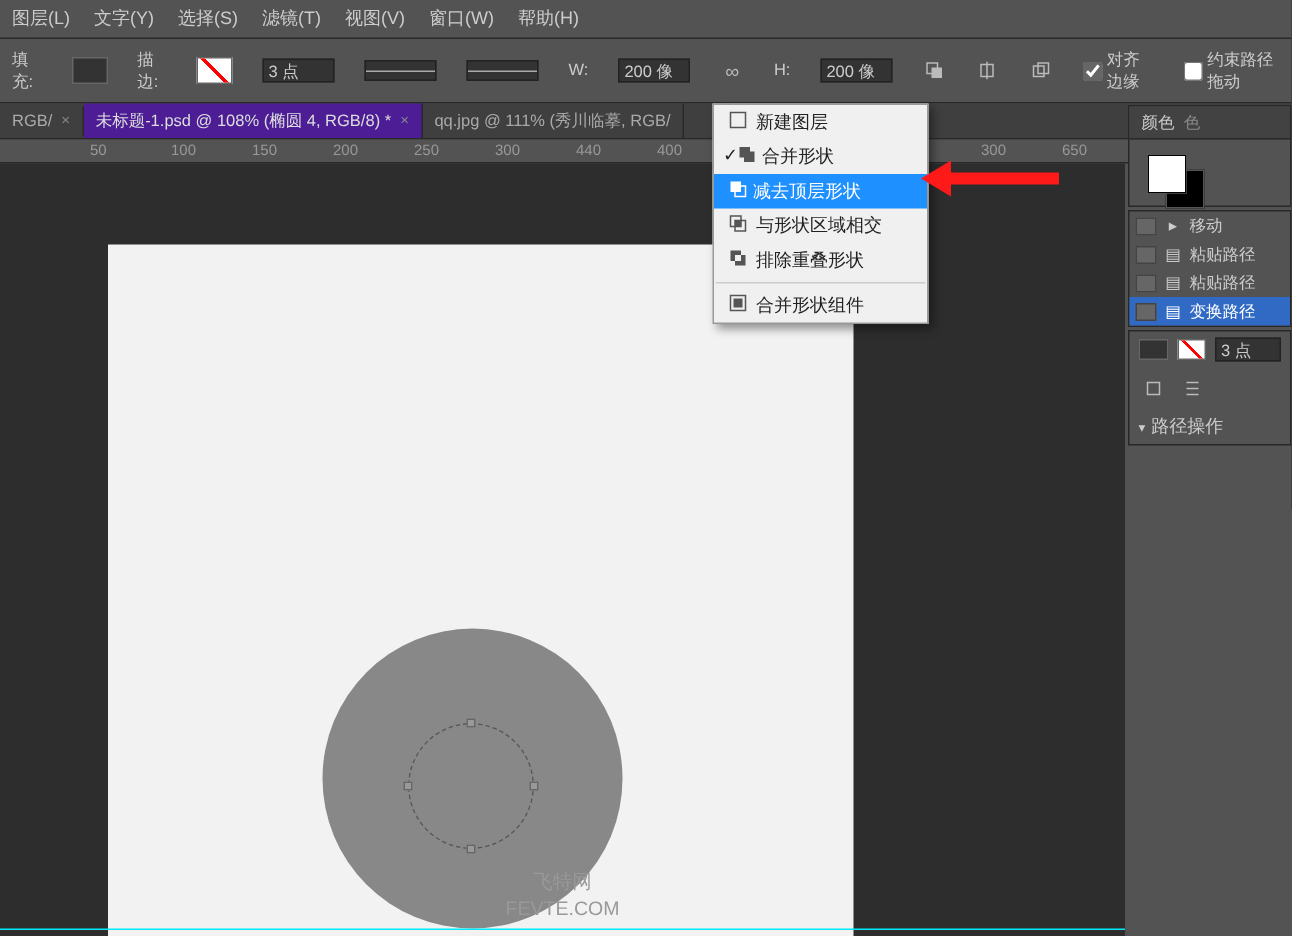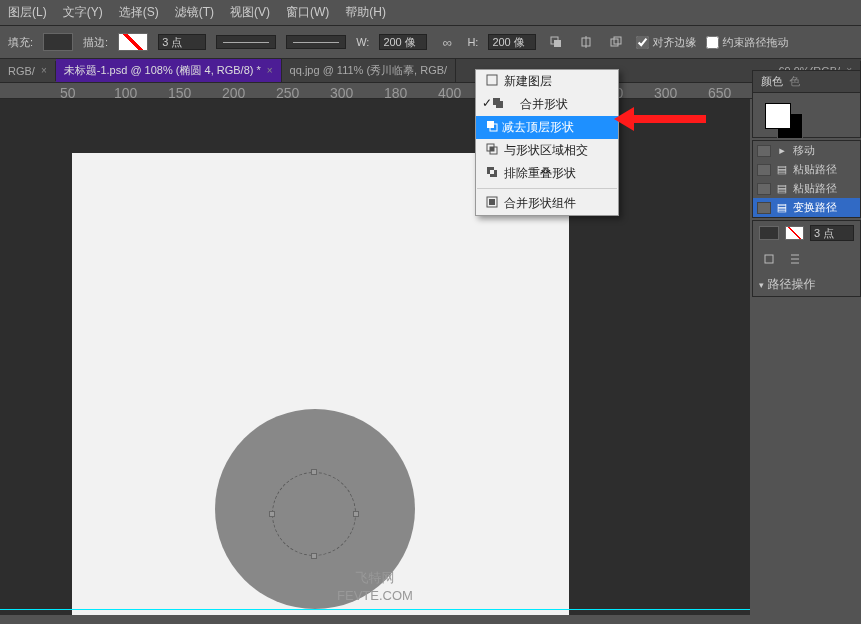--- a/index.html
+++ b/index.html
@@ -1,38 +1,38 @@
 <!DOCTYPE html>
 <html><head>
   <meta charset="utf-8">
   <style>
     * { margin: 0; padding: 0; box-sizing: border-box; font-family: "Microsoft YaHei", Arial, sans-serif; }
     body { background: #535353; color: #ccc; font-size: 12px; width: 861px; height: 624px; overflow: hidden; position: relative; }
     
     .menubar { background: #535353; padding: 4px 0 4px 8px; display: flex; gap: 16px; border-bottom: 1px solid #282828; }
     .menubar span { cursor: default; }
     
-    .optionsbar { background: #535353; padding: 6px 8px; display: flex; align-items: center; gap: 10px; border-bottom: 1px solid #282828; font-size: 11px; }
+    .optionsbar { background: #535353; padding: 6px 8px; display: flex; align-items: center; gap: 20px; border-bottom: 1px solid #282828; font-size: 11px; }
     .tool-swatch { width: 30px; height: 18px; background: #333; border: 1px solid #666; display: inline-block; }
     .stroke-swatch { width: 30px; height: 18px; background: #fff; border: 1px solid #666; display: inline-block; position: relative; }
     .stroke-swatch::after { content:""; position:absolute; left:0; right:0; top:0; bottom:0; background: linear-gradient(45deg, transparent 45%, red 45%, red 55%, transparent 55%); }
     .num-input { background: #333; border: 1px solid #222; color: #ccc; width: 48px; padding: 1px 3px; font-size: 11px; }
     .line-preview { width: 60px; height: 14px; background: #333; border: 1px solid #222; display:inline-flex; align-items:center; justify-content:center; }
     .line-preview::before { content:""; width: 46px; height:1px; background:#aaa; }
     .chk { display:inline-flex; align-items:center; gap:3px; }
     .chk input { accent-color:#666; }
     .opt-icon { width:20px; height:20px; display:inline-flex; align-items:center; justify-content:center; color:#bbb; }
     .link-icon::before { content:"∞"; font-size:13px; }
     
     .tabbar { background: #3f3f3f; display: flex; align-items: center; font-size: 11px; border-bottom: 1px solid #282828; }
     .tab { padding: 4px 8px; border-right: 1px solid #282828; display:flex; align-items:center; gap:6px; color:#aaa; cursor: default; }
     .tab.active { background: #4c1d95; color:#ddd; }
     .tab .x { font-size:10px; color:#888; }
     
-    .ruler-h { height: 16px; background: #535353; border-bottom: 1px solid #282828; position: relative; font-size:14px; color:#999; overflow:hidden; }
+    .ruler-h { height: 16px; background: #535353; border-bottom: 1px solid #282828; position: relative; font-size:10px; color:#999; overflow:hidden; }
     .ruler-h span { position:absolute; top:2px; }
     
     .canvas-area { position: relative; width: 750px; height: 516px; background: #2d2d2d; }
     .artboard { position:absolute; left:72px; top:54px; width:497px; height:462px; background:#f2f2f2; }
     .circle-big { position:absolute; left:215px; top:310px; width:200px; height:200px; background:#888; border-radius:50%; }
     .circle-sel { position:absolute; left:272px; top:373px; width:84px; height:84px; border:1px dashed rgba(0,0,0,.35); border-radius:50%; }
     .handle { position:absolute; width:6px; height:6px; background:#999; border:1px solid #666; }
     .guide-h { position:absolute; left:0; right:0; top:510px; height:1px; background:#00eaff; }
     .watermark { position:absolute; left:0; right:0; bottom:10px; text-align:center; color:#999; font-size:13px; line-height:1.4; }
     
@@ -137,21 +137,21 @@
     </div>
 </div>
 
 <div class="ruler-h">
   <span style="left:60px">50</span>
   <span style="left:114px">100</span>
   <span style="left:168px">150</span>
   <span style="left:222px">200</span>
   <span style="left:276px">250</span>
   <span style="left:330px">300</span>
-  <span style="left:384px">180</span>
+  <span style="left:384px">440</span>
   <span style="left:438px">400</span>
   <span style="left:492px">450</span>
   <span style="left:546px">500</span>
   <span style="left:600px">550</span>
   <span style="left:654px">300</span>
   <span style="left:708px">650</span>
 </div>
 
 <div class="canvas-area">
   <div class="artboard"></div>
@@ -174,21 +174,21 @@
           <rect x="1" y="1" width="10" height="10" fill="none" stroke="#555"></rect>
         </svg></span>
     <span>新建图层</span>
   </div>
   <div class="cm-item">
     <span class="chk-mark">✓</span>
     <span class="ic" style="left:16px"><svg class="ic-svg" viewBox="0 0 12 12">
           <rect x="1" y="1" width="7" height="7" fill="#555"></rect>
           <rect x="4" y="4" width="7" height="7" fill="#555"></rect>
         </svg></span>
-    <span style="padding-left:16px">合并形状</span>
+    <span style="padding-left:4px">合并形状</span>
   </div>
   <div class="cm-item hl">
     <span class="ic"><svg class="ic-svg" viewBox="0 0 12 12">
           <rect x="1" y="1" width="7" height="7" fill="#fff"></rect>
           <rect x="4" y="4" width="7" height="7" fill="none" stroke="#fff"></rect>
         </svg></span>
     <span>减去顶层形状</span>
   </div>
   <div class="cm-item">
     <span class="ic"><svg class="ic-svg" viewBox="0 0 12 12">

